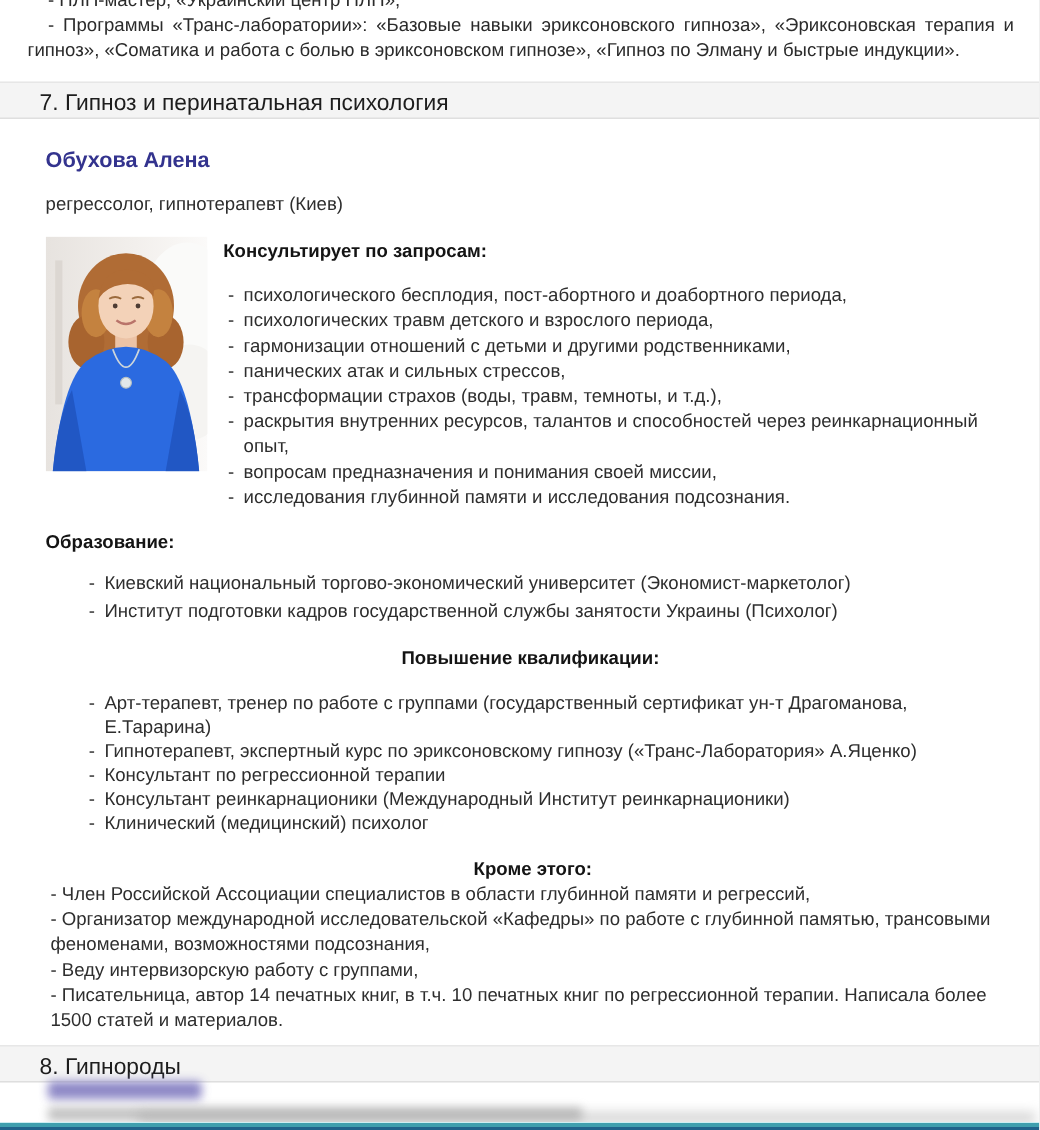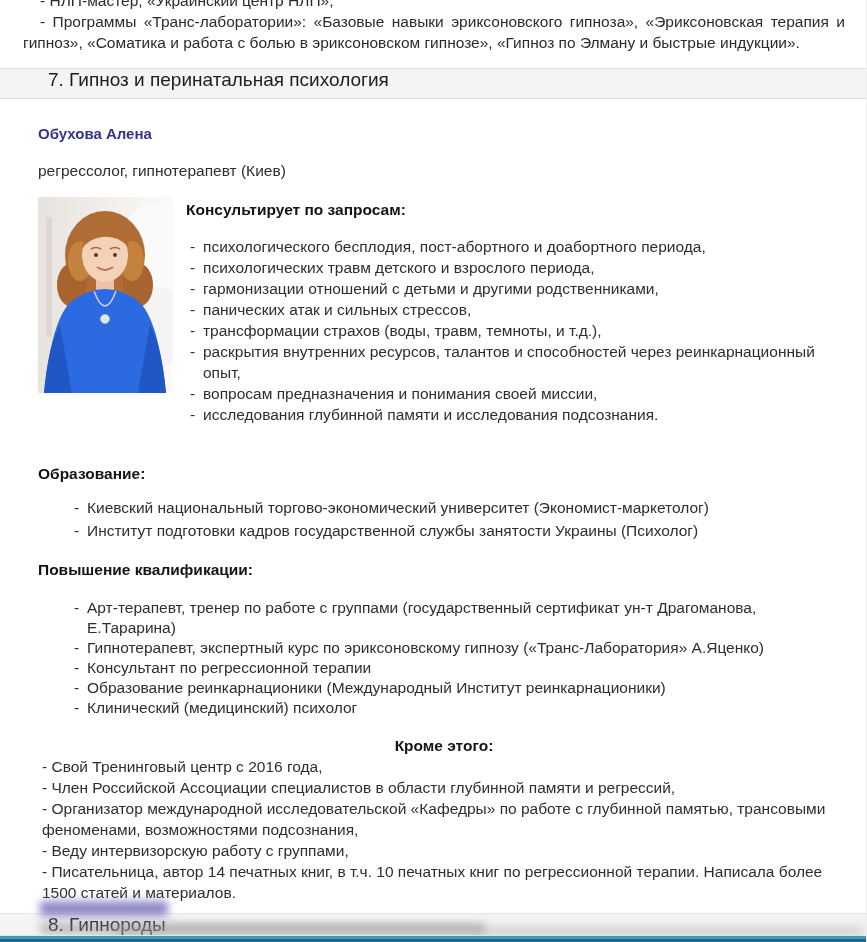--- a/index.html
+++ b/index.html
@@ -16,31 +16,31 @@
 
   
   .top-text { padding:0 21px 0 23px; font-size:15.5px; color:#2b2b2b; }
   .top-cut  { margin:-9px 0 0 0; text-indent:17px; line-height:20px; white-space:nowrap; overflow:hidden; }
   .top-par  { margin:0; text-indent:17px; line-height:21px; text-align:justify; }
 
   
   .section-bar {
     height:31px; background:#f4f4f4;
     border-top:1px solid #e3e3e3; border-bottom:1px solid #d9d9d9;
-    display:flex; align-items:flex-start;
-    padding-left:48px;
+    display:flex; align-items:flex-end;
+    padding-left:33px;
     font-size:19px; color:#1d1d1d;
   }
   .bar-7 { margin-top:15px; }
   .bar-8 { margin-top:10px; }
 
   .profile { padding:0 20px 0 38px; }
 
   .profile-name {
-    margin-top:24px; font-size:15px; font-weight:bold;
+    margin-top:24px; font-size:18px; font-weight:bold;
     color:#33338e; line-height:21px; cursor:pointer;
     display:inline-block;
   }
   .profile-subtitle { margin-top:17px; font-size:15.5px; line-height:19px; color:#2e2e2e; }
 
   .photo-row { display:flex; margin-top:17px; gap:13px; align-items:flex-start; }
   .photo-frame { width:135px; height:196px; flex:0 0 auto; overflow:hidden; }
   .photo-frame svg { display:block; }
 
   .sub-heading { font-size:15.5px; font-weight:bold; color:#141414; line-height:20px; margin:0; }
@@ -50,22 +50,22 @@
 
   ul.dash-list { list-style:none; margin:0; padding:0; }
   ul.dash-list li { position:relative; padding-left:17px; font-size:15.5px; }
   ul.dash-list li::before { content:"-"; position:absolute; left:4px; }
   .consult-list li { line-height:21px; }
 
   .indent-list { margin-left:32px !important; margin-top:12px !important; }
   .edu-list li  { line-height:23px; }
   .qual-list li { line-height:20px; }
 
-  .edu-heading   { margin-top:39px; }
-  .qual-heading  { margin-top:18px; }
+  .edu-heading   { margin-top:18px; }
+  .qual-heading  { margin-top:18px;text-align:center; }
   .qual-list     { margin-top:18px !important; }
   .other-heading { margin-top:20px;text-align:center; }
 
   .other-block p { margin:0 0 0 4px; font-size:15.5px; line-height:21px; }
   .other-block p:first-of-type { margin-top:17px; }
 
   
   .blur-name  { position:absolute; left:40px;  top:901px; width:128px; height:15px; background:#7a74bd; border-radius:3px; filter:blur(4px); opacity:.85; }
   .blur-line  { position:absolute; left:40px;  top:923px; width:445px; height:11px; background:#8d8d8d; border-radius:2px; filter:blur(4px); opacity:.55; }
   .blur-wide  { position:absolute; left:115px; top:927px; width:748px; height:9px;  background:#a8a8a8; filter:blur(5px); opacity:.5; }
@@ -159,28 +159,27 @@
     <li>Киевский национальный торгово-экономический университет (Экономист-маркетолог)</li>
     <li>Институт подготовки кадров государственной службы занятости Украины (Психолог)</li>
   </ul>
 
   
   <p class="sub-heading qual-heading">Повышение квалификации:</p>
   <ul class="dash-list indent-list qual-list">
     <li>Арт-терапевт, тренер по работе с группами (государственный сертификат ун-т Драгоманова, Е.Тарарина)</li>
     <li>Гипнотерапевт, экспертный курс по эриксоновскому гипнозу («Транс-Лаборатория» А.Яценко)</li>
     <li>Консультант по регрессионной терапии</li>
-    <li>Образование реинкарнационики (Международный Институт реинкарнационики)</li>
+    <li>Консультант реинкарнационики (Международный Институт реинкарнационики)</li>
     <li>Клинический (медицинский) психолог</li>
   </ul>
 
   
   <div class="other-block">
     <p class="sub-heading other-heading">Кроме этого:</p>
-    <p>- Свой Тренинговый центр с 2016 года,</p>
     <p>- Член Российской Ассоциации специалистов в области глубинной памяти и регрессий,</p>
     <p>- Организатор международной исследовательской «Кафедры» по работе с глубинной памятью, трансовыми феноменами, возможностями подсознания,</p>
     <p>- Веду интервизорскую работу с группами,</p>
     <p>- Писательница, автор 14 печатных книг, в т.ч. 10 печатных книг по регрессионной терапии. Написала более 1500 статей и материалов.</p>
   </div>
 </div>
 
 <div class="section-bar bar-8">
   <span>8. Гипнороды</span>
 </div>

